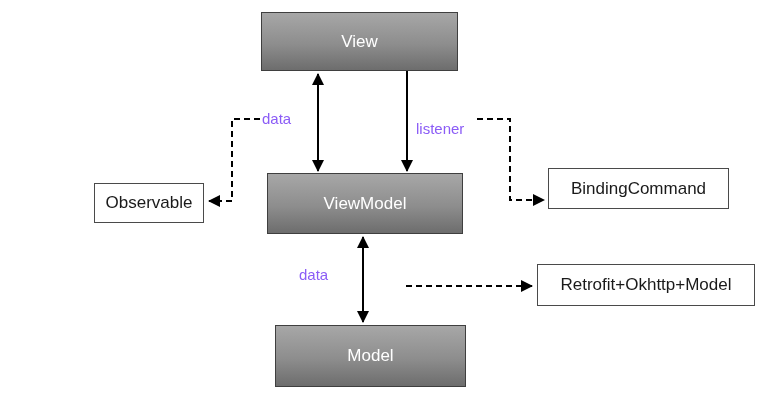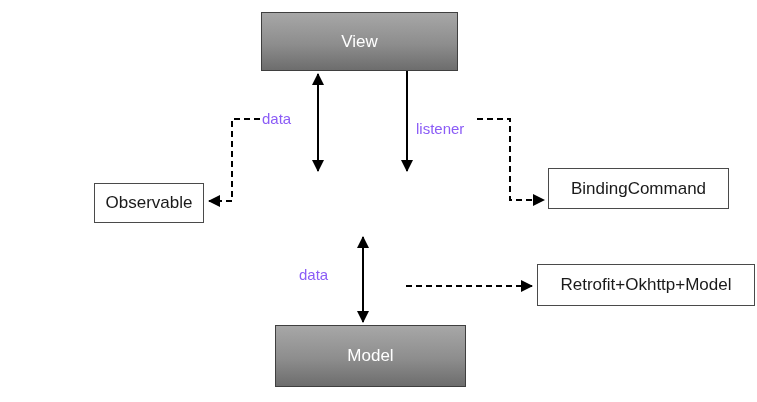--- a/index.html
+++ b/index.html
@@ -76,20 +76,23 @@
 
     <path d="M477,119 L510,119 L510,200 L544,200" fill="none" stroke="#000000" stroke-width="2" stroke-dasharray="6 4" marker-end="url(#ah)"></path>
 
     <line x1="406" y1="286" x2="532" y2="286" stroke="#000000" stroke-width="2" stroke-dasharray="6 4" marker-end="url(#ah)"></line>
   </svg>
 
   <div class="node gray node-view">
     <span>View</span>
   </div>
 
+  <div class="node gray node-viewmodel">
+    <span>ViewModel</span>
+  </div>
 
   <div class="node gray node-model">
     <span>Model</span>
   </div>
 
   <div class="node plain node-observable">
     <span>Observable</span>
   </div>
 
   <div class="node plain node-binding">

